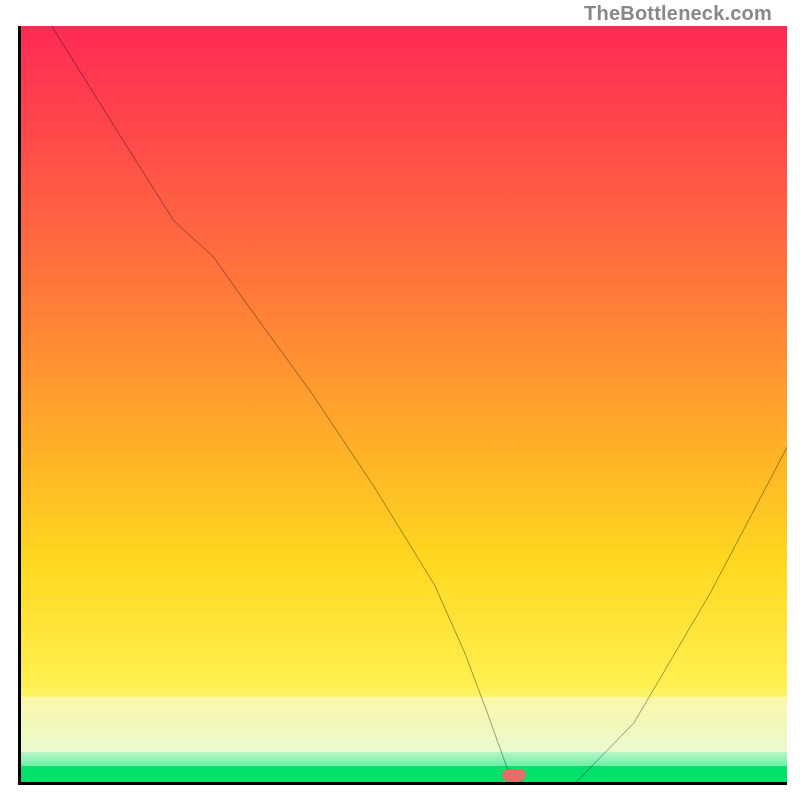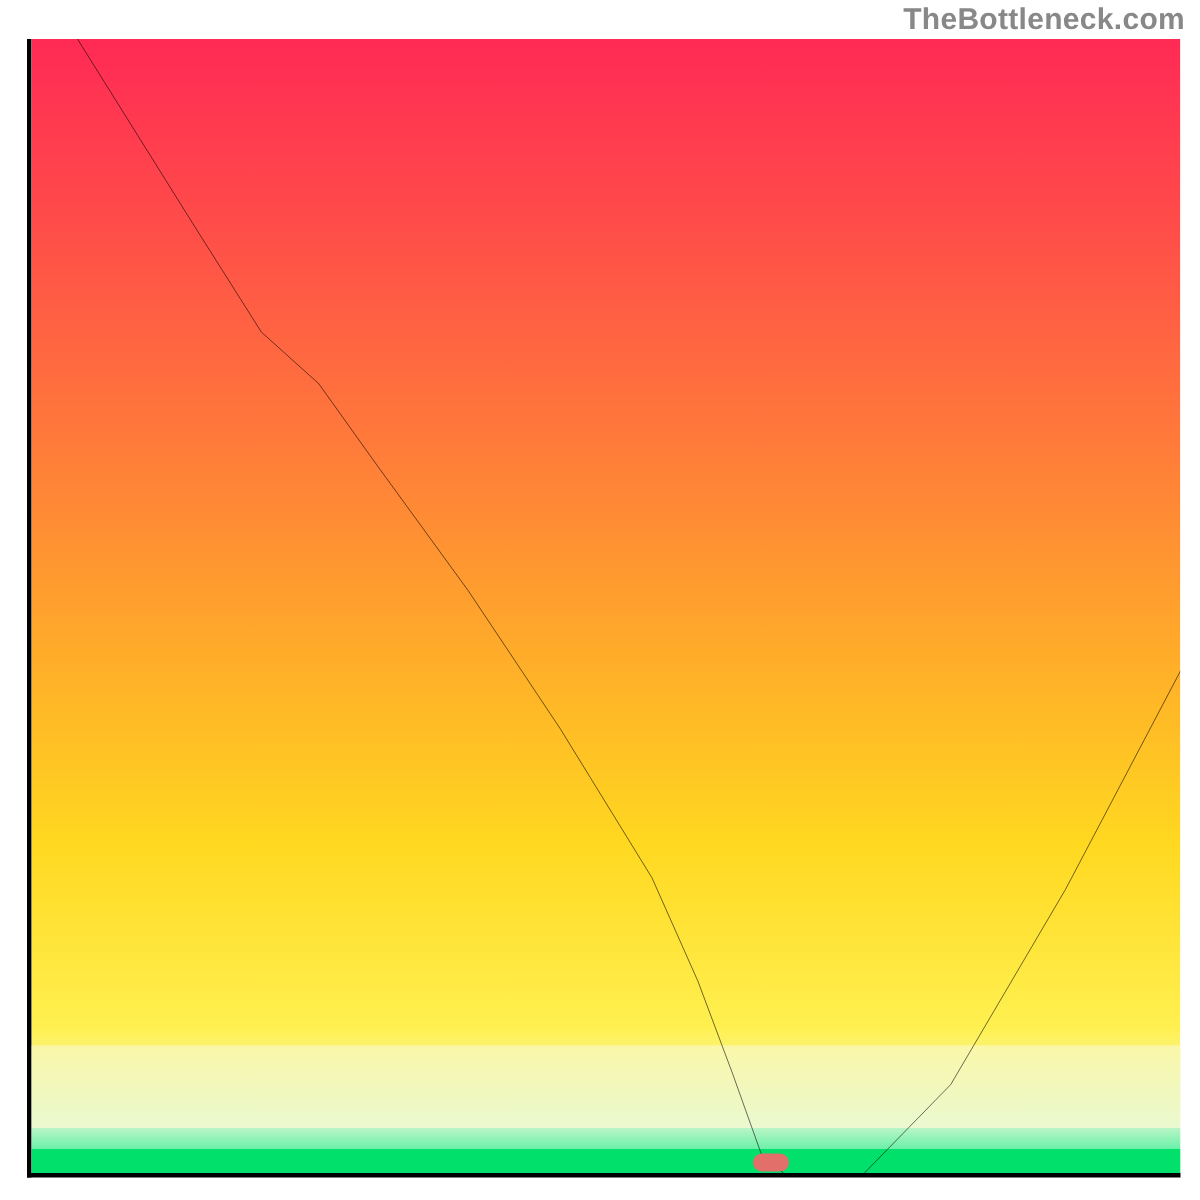--- a/index.html
+++ b/index.html
@@ -11,21 +11,21 @@
     overflow: hidden;
   }
   .container {
     position: relative;
     width: 800px;
     height: 800px;
   }
   .watermark {
     position: absolute;
     top: 2px;
-    right: 10px;
+    right: 28px;
     font-family: Arial, Helvetica, sans-serif;
     font-size: 20px;
     font-weight: 600;
     color: #888888;
     letter-spacing: 0.2px;
     z-index: 5;
   }
   .plot-area {
     position: absolute;
     left: 18px;

